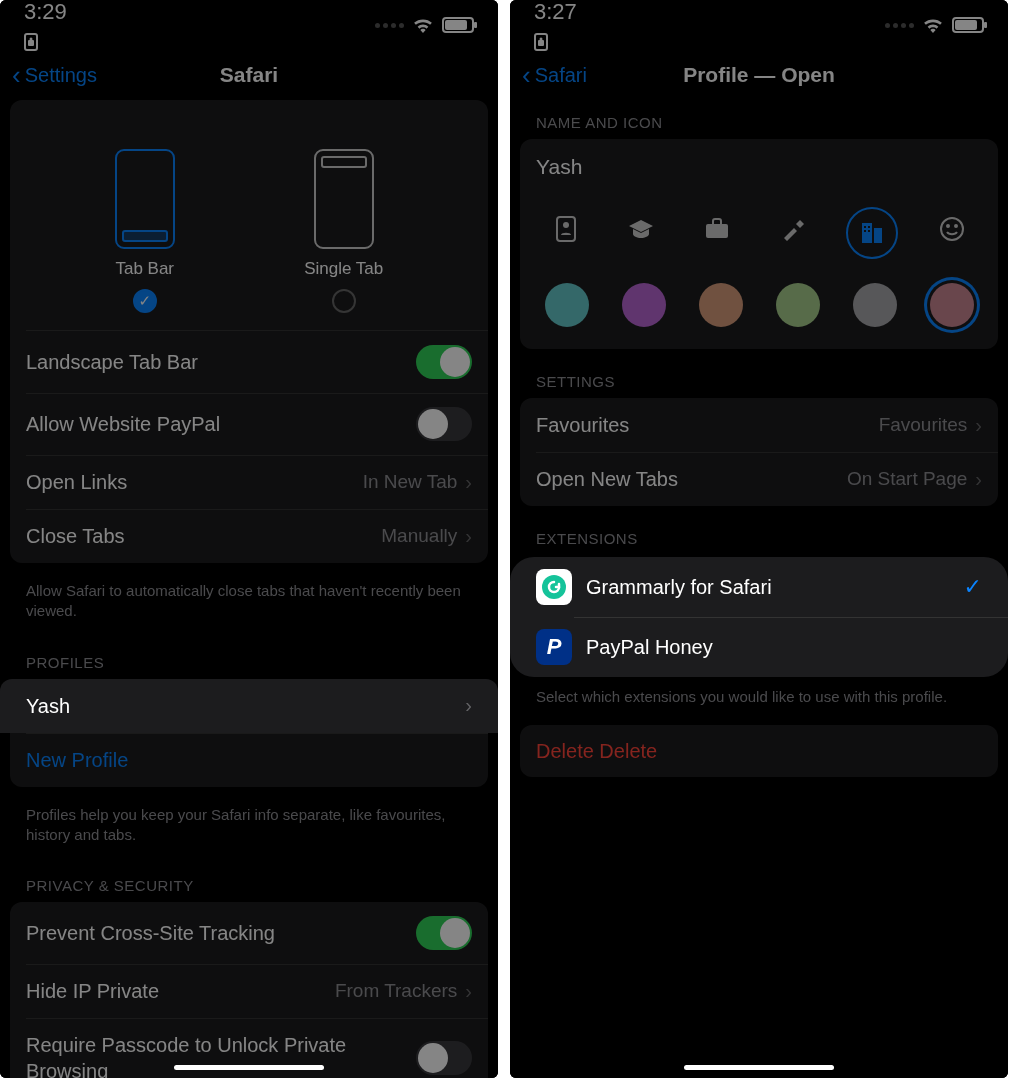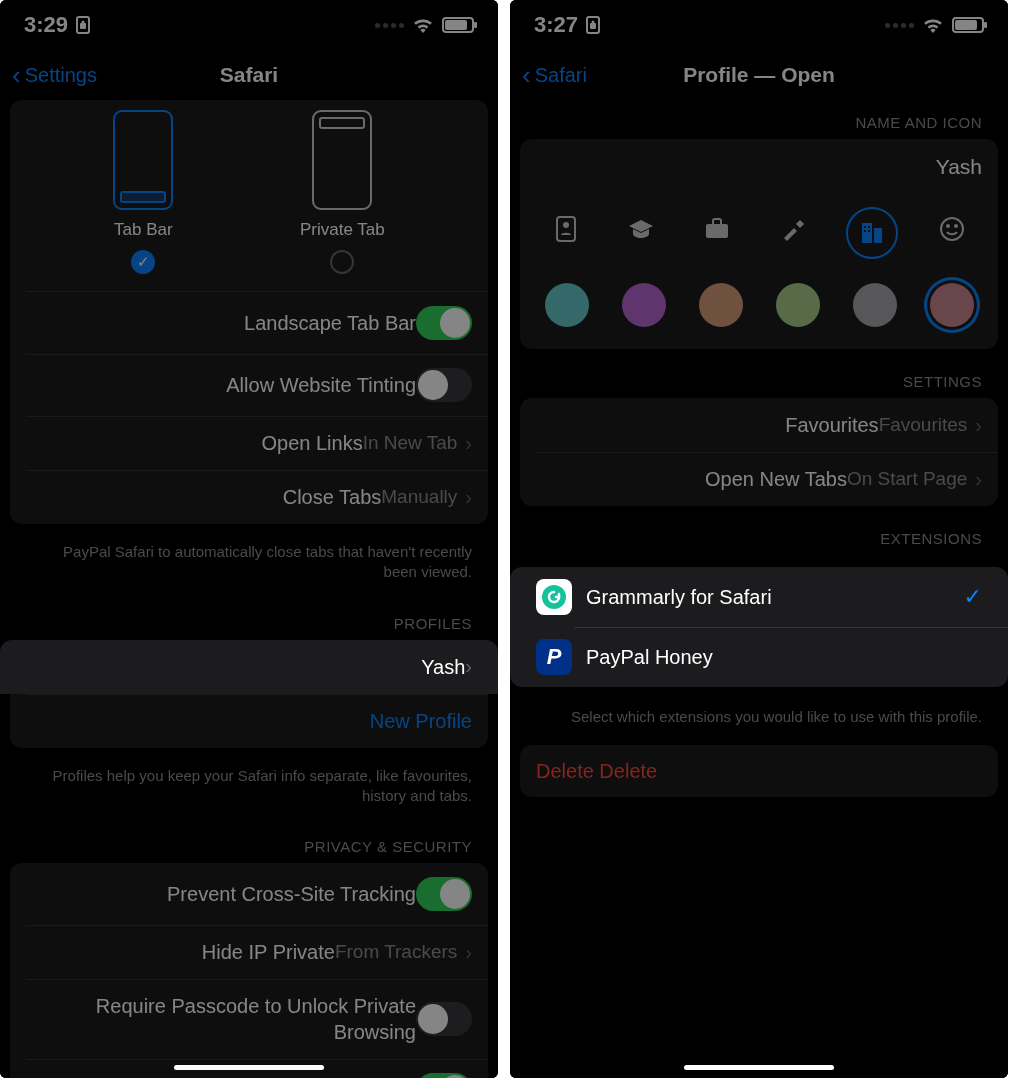--- a/index.html
+++ b/index.html
@@ -3,57 +3,57 @@
 <meta charset="utf-8">
 <style>
   * { box-sizing: border-box; margin: 0; padding: 0; font-family: -apple-system, "Helvetica Neue", Arial, sans-serif; }
   body { background: #fff; width: 1010px; height: 1078px; display: flex; gap: 12px; padding: 0; }
   .phone { position: relative; width: 498px; height: 1078px; background: #000; border-radius: 6px; overflow: hidden; }
   .dim-overlay { position:absolute; inset:0; background: rgba(0,0,0,0.48); pointer-events:none; z-index: 50; }
   .screen { width:100%; height:100%; position:relative; background:#000; }
 
   
   .status-bar { height: 50px; display:flex; align-items:center; justify-content:space-between; padding: 0 24px; color:#fff; }
-  .status-left { display:flex; align-items:center; gap:8px; font-size:22px; font-weight:700;}
+  .status-left { display:flex; align-items:flex-start; gap:8px; font-size:22px; font-weight:400;flex-direction:column;}
   .sim-badge { width:14px; height:18px; border:2px solid #fff; border-radius:3px; display:flex; align-items:center; justify-content:center; font-size:10px;}
   .status-right { display:flex; align-items:center; gap:8px; }
   .dots { display:flex; gap:3px; }
   .dots span { width:5px;height:5px;border-radius:50%; background:#555;}
   .wifi { width:22px;height:16px; }
   .battery { width:32px; height:16px; border:2px solid #fff; border-radius:4px; position:relative;}
   .battery::after { content:''; position:absolute; right:-5px; top:3px; width:3px;height:6px; background:#fff; border-radius:1px;}
   .battery-fill { position:absolute; left:1px;top:1px;bottom:1px; width:80%; background:#fff; border-radius:2px;}
 
   
   .nav { height:50px; display:flex; align-items:center; padding:0 12px; position:relative;}
   .back { color:#0a84ff; font-size:20px; display:flex; align-items:center; gap:4px; cursor:pointer;}
   .nav-title { position:absolute; left:0;right:0; text-align:center; color:#fff; font-size:21px; font-weight:600; pointer-events:none;}
   .chev-left { font-size:26px; line-height:1; color:#0a84ff; font-weight:300;}
 
   
-  .content { height: calc(100% - 100px); overflow:hidden; padding: 0 10px; text-align: right;}
+  .content { height: calc(100% - 100px); overflow:hidden; padding: 0 10px;}
 
   
   .group { background:#1c1c1e; border-radius:12px; overflow:hidden; margin-bottom:10px;}
   .row { display:flex; align-items:center; padding:14px 16px; min-height:52px; color:#fff; font-size:20px; position:relative;}
   .row + .row::before { content:''; position:absolute; top:0; left:16px; right:0; height:1px; background:#333;}
   .row-label { flex:1; line-height:1.3;}
   .row-value { color:#8e8e93; font-size:19px; margin-right:8px;}
   .row-chev { color:#636366; font-size:20px;}
   .footer-text { color:#8e8e93; font-size:15px; padding: 8px 16px 18px; line-height:1.35;}
   .header-text { color:#8e8e93; font-size:15px; padding: 14px 16px 8px; text-transform:uppercase; letter-spacing:0.5px;}
 
   
   .switch { width:56px; height:34px; border-radius:17px; background:#39393d; position:relative;}
   .switch.on { background:#30d158;}
   .switch .knob { width:30px;height:30px;border-radius:50%; background:#fff; position:absolute; top:2px; left:2px; transition:none;}
   .switch.on .knob { left:24px;}
 
   
-  .tab-preview { display:flex; justify-content:space-around; padding: 10px 40px 18px; position:relative;}
+  .tab-preview { display:flex; justify-content:space-around; padding: 10px 40px 18px; position:relative;margin-top:39px;}
   .tab-preview::after { content:''; position:absolute; bottom:0; left:16px;right:0; height:1px; background:#333;}
   .tab-opt { display:flex; flex-direction:column; align-items:center; gap:10px; color:#fff; font-size:17px;}
   .phone-outline { width:60px; height:100px; border:2.5px solid #ccc; border-radius:9px; position:relative;}
   .phone-outline.selected { border-color:#0a84ff;}
   .phone-outline::after { content:''; position:absolute; left:5px;right:5px; height:8px; border:2px solid currentColor; border-radius:3px; color:inherit;}
   .phone-outline.selected::after { bottom:5px; border-color:#0a84ff; background:rgba(10,132,255,0.3);}
   .phone-outline.single::after { top:5px; border-color:#ccc;}
   .radio-dot { width:24px;height:24px; border-radius:50%; border:2px solid #666;}
   .radio-dot.checked { background:#0a84ff; border-color:#0a84ff; display:flex;align-items:center;justify-content:center; color:#fff; font-size:15px;}
 
@@ -132,48 +132,48 @@
     <div class="content">
       <div class="group">
         <div class="tab-preview">
           <div class="tab-opt">
             <div class="phone-outline selected"></div>
             <span>Tab Bar</span>
             <div class="radio-dot checked">✓</div>
           </div>
           <div class="tab-opt">
             <div class="phone-outline single"></div>
-            <span>Private Tab</span>
+            <span>Single Tab</span>
             <div class="radio-dot"></div>
           </div>
         </div>
         <div class="row">
           <span class="row-label">Landscape Tab Bar</span>
           <div class="switch on">
               <div class="knob"></div>
             </div>
         </div>
         <div class="row">
-          <span class="row-label">Allow Website Tinting</span>
+          <span class="row-label">Allow Website PayPal</span>
           <div class="switch">
               <div class="knob"></div>
             </div>
         </div>
         <div class="row">
           <span class="row-label">Open Links</span>
           <span class="row-value">In New Tab</span>
           <span class="row-chev">›</span>
         </div>
         <div class="row">
           <span class="row-label">Close Tabs</span>
           <span class="row-value">Manually</span>
           <span class="row-chev">›</span>
         </div>
       </div>
-      <div class="footer-text">PayPal Safari to automatically close tabs that haven't recently been viewed.</div>
+      <div class="footer-text">Allow Safari to automatically close tabs that haven't recently been viewed.</div>
 
       <div class="header-text">PROFILES</div>
       <div class="group profiles-group" style="overflow:visible;">
         <div class="row highlight-row" style="border-radius:12px 12px 0 0; margin:0 -10px; padding-left:26px; padding-right:26px;">
           <span class="row-label">Yash</span>
           <span class="row-chev">›</span>
         </div>
         <div class="row link-row">
           <span class="row-label">New Profile</span>
         </div>
@@ -314,21 +314,21 @@
           <span class="row-chev">›</span>
         </div>
         <div class="row">
           <span class="row-label">Open New Tabs</span>
           <span class="row-value">On Start Page</span>
           <span class="row-chev">›</span>
         </div>
       </div>
 
       <div class="header-text">EXTENSIONS</div>
-      <div class="ext-group" style="margin:12px -10px; border-radius:12px;">
+      <div class="ext-group" style="margin:2px -10px; border-radius:24px;">
         <div class="ext-row" style="padding-left:26px;padding-right:26px;">
           <div class="ext-icon" style="background:#fff;color:#15c39a;">
             <svg width="26" height="26" viewBox="0 0 26 26">
                 <circle cx="13" cy="13" r="12" fill="#15c39a"></circle>
                 <path d="M18 13a5 5 0 11-5-5" stroke="#fff" stroke-width="2.5" fill="none" stroke-linecap="round"></path>
                 <path d="M18 10v3h-3" stroke="#fff" stroke-width="2.5" fill="none" stroke-linecap="round"></path>
               </svg>
           </div>
           <span>Grammarly for Safari</span>
           <span class="check">✓</span>

